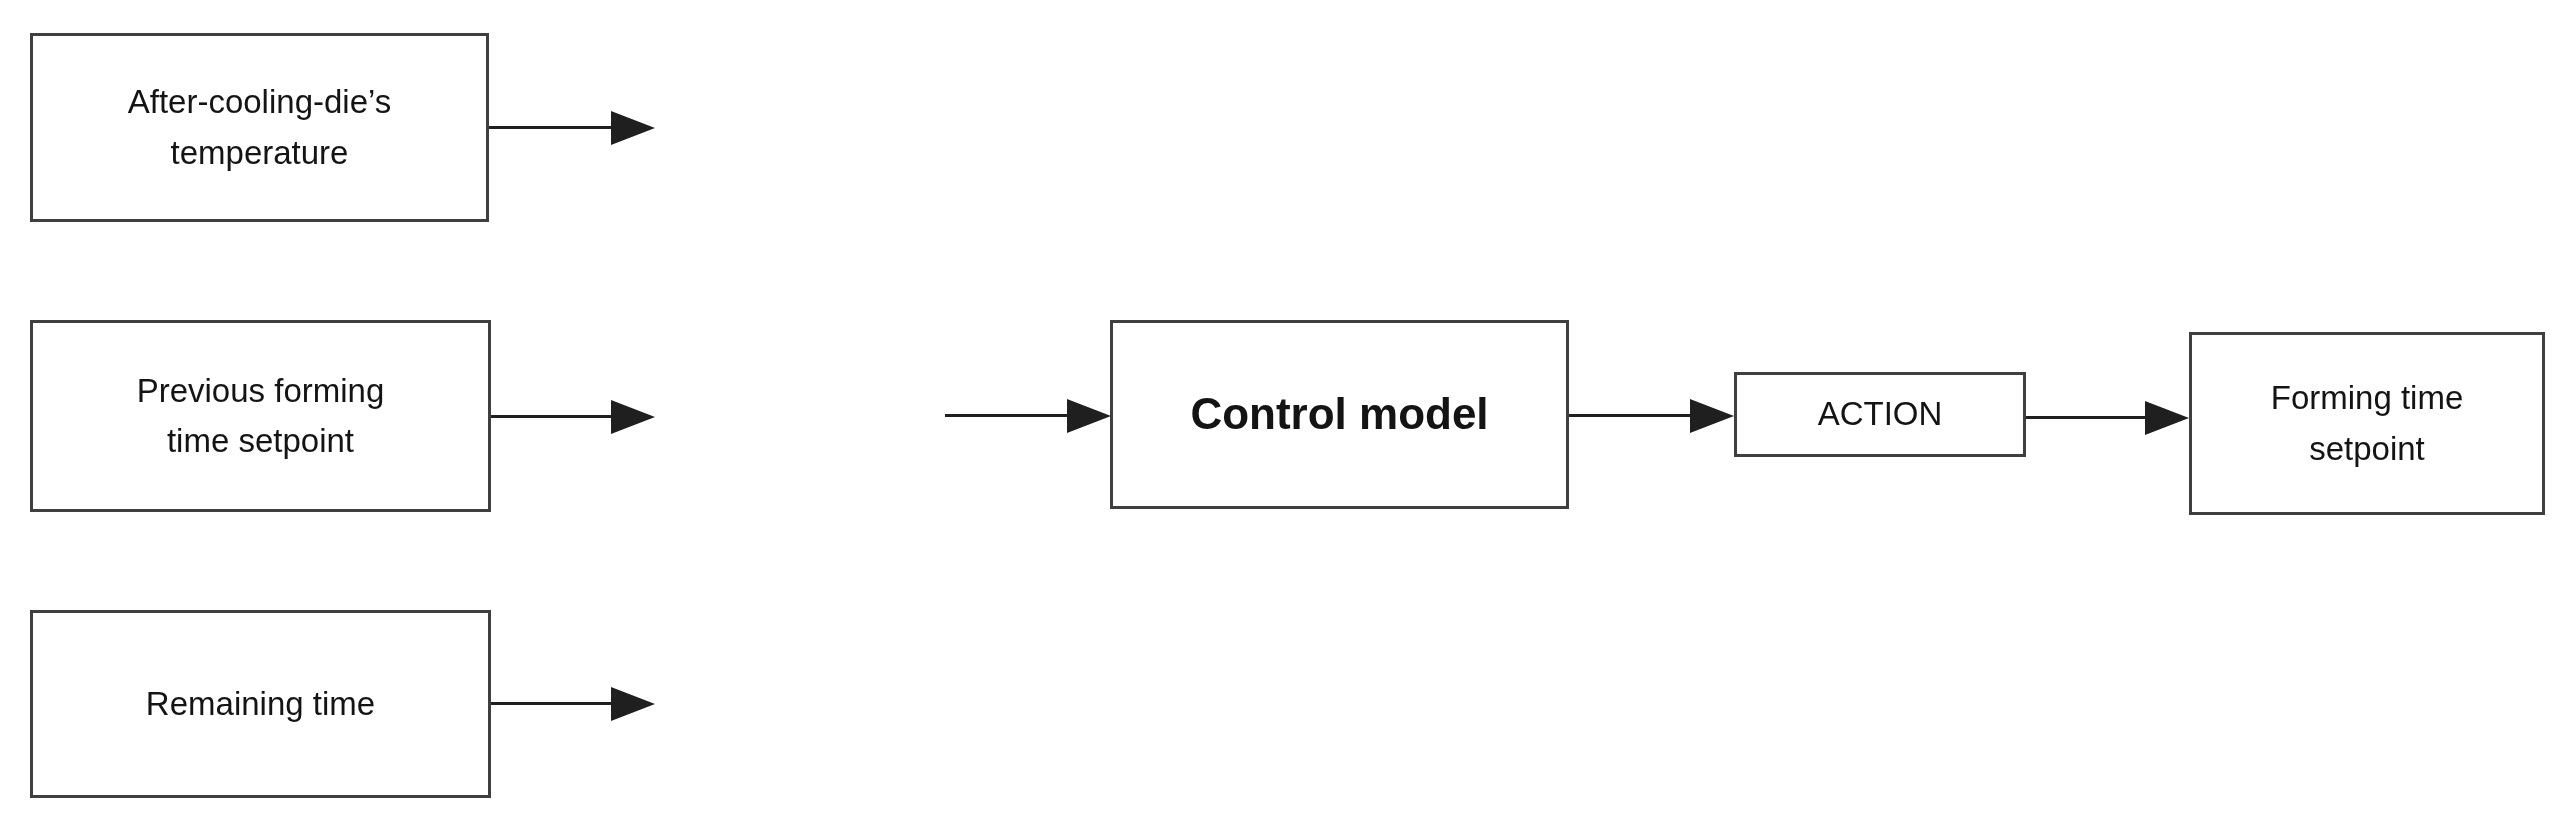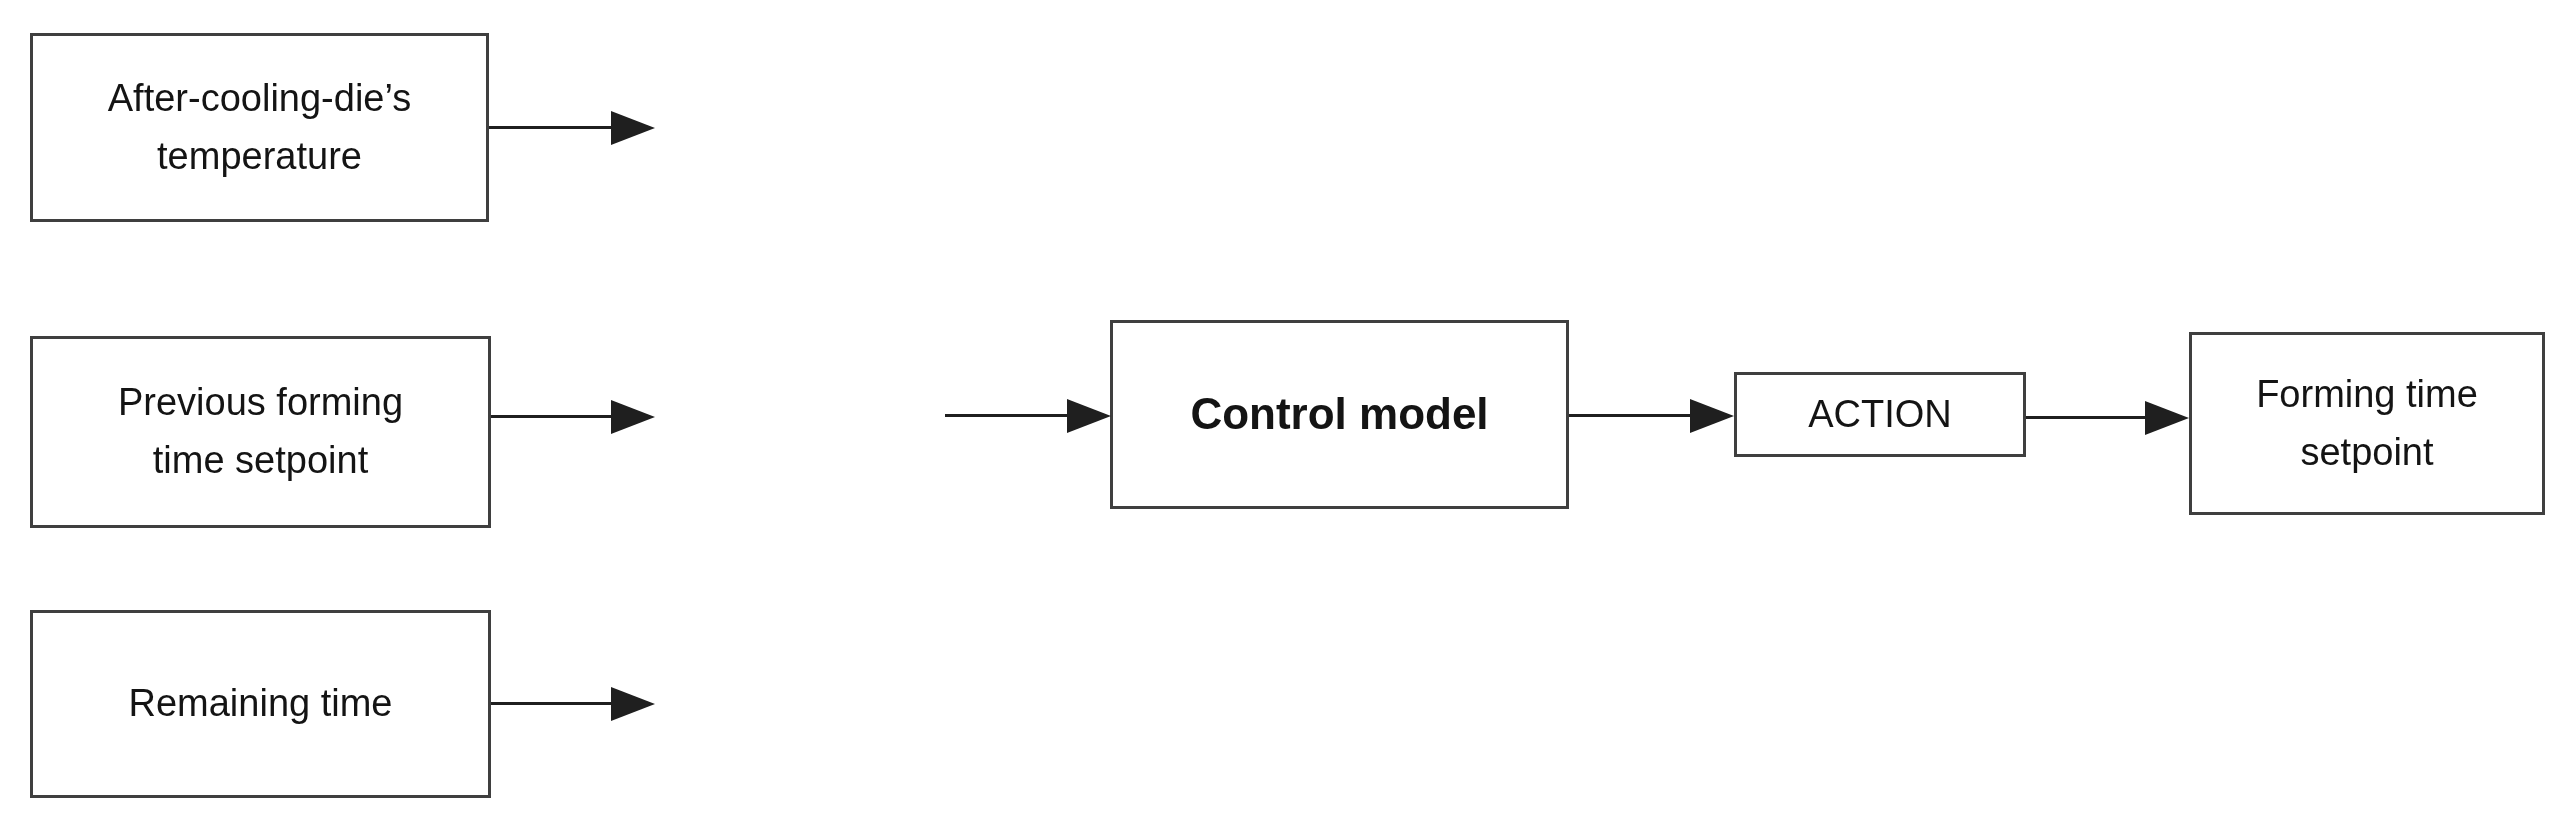--- a/index.html
+++ b/index.html
@@ -25,27 +25,27 @@
     border: 3.1px solid var(--box-border);
     background: #ffffff;
     display: flex;
     align-items: center;
     justify-content: center;
     text-align: center;
     color: var(--text-color);
   }
   .node-label {
     white-space: pre-line;
-    font-size: 38px;
+    font-size: 33px;
     line-height: 1.52;
     color: var(--text-color);
   }
   
   .n-temp    { left: 30px;   top: 33px;  width: 459px;  height: 189px; }
-  .n-prev    { left: 30px;   top: 320px; width: 461px;  height: 192px; margin-top: 16px; }
+  .n-prev    { left: 30px;   top: 320px; width: 461px;  height: 192px; }
   .n-parts   { left: 30px;   top: 610px; width: 461px;  height: 188px; }
   .n-state   { left: 655px;  top: 29px;  width: 290px;  height: 771px; }
   .n-control { left: 1110px; top: 320px; width: 459px;  height: 189px; }
   .n-control .node-label { font-weight: bold; font-size: 44px; }
   .n-action  { left: 1734px; top: 372px; width: 292px;  height: 85px; }
   .n-forming { left: 2189px; top: 332px; width: 356px;  height: 183px; text-align: center; }
   
   .arrow { position: absolute; height: 34px; }
   .arrow-shaft {
     position: absolute;

